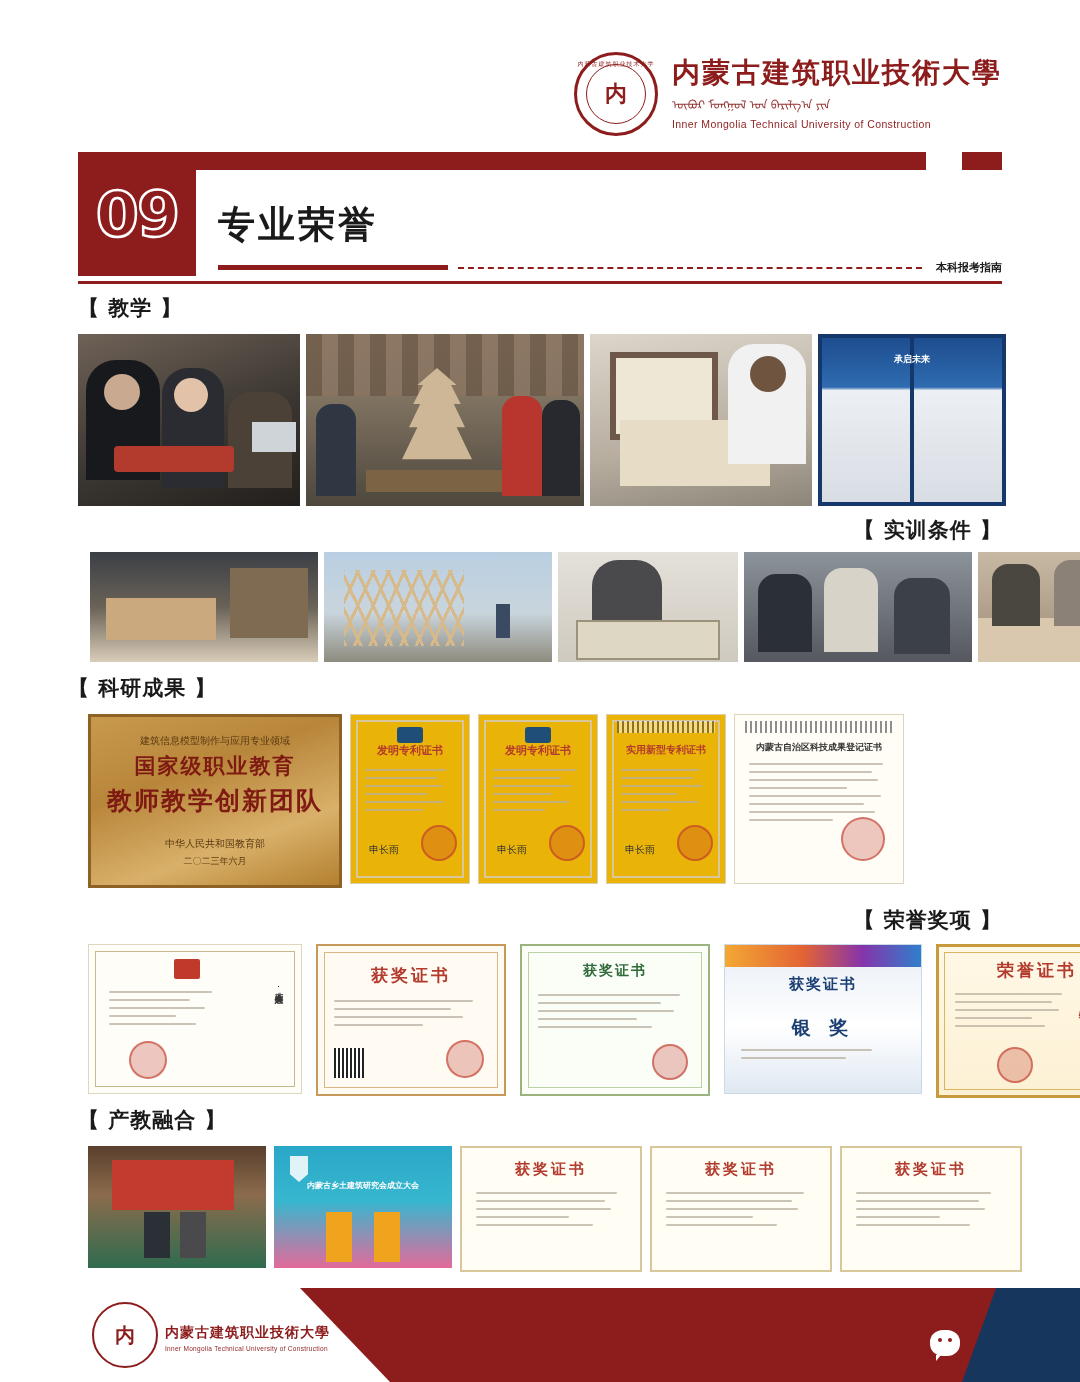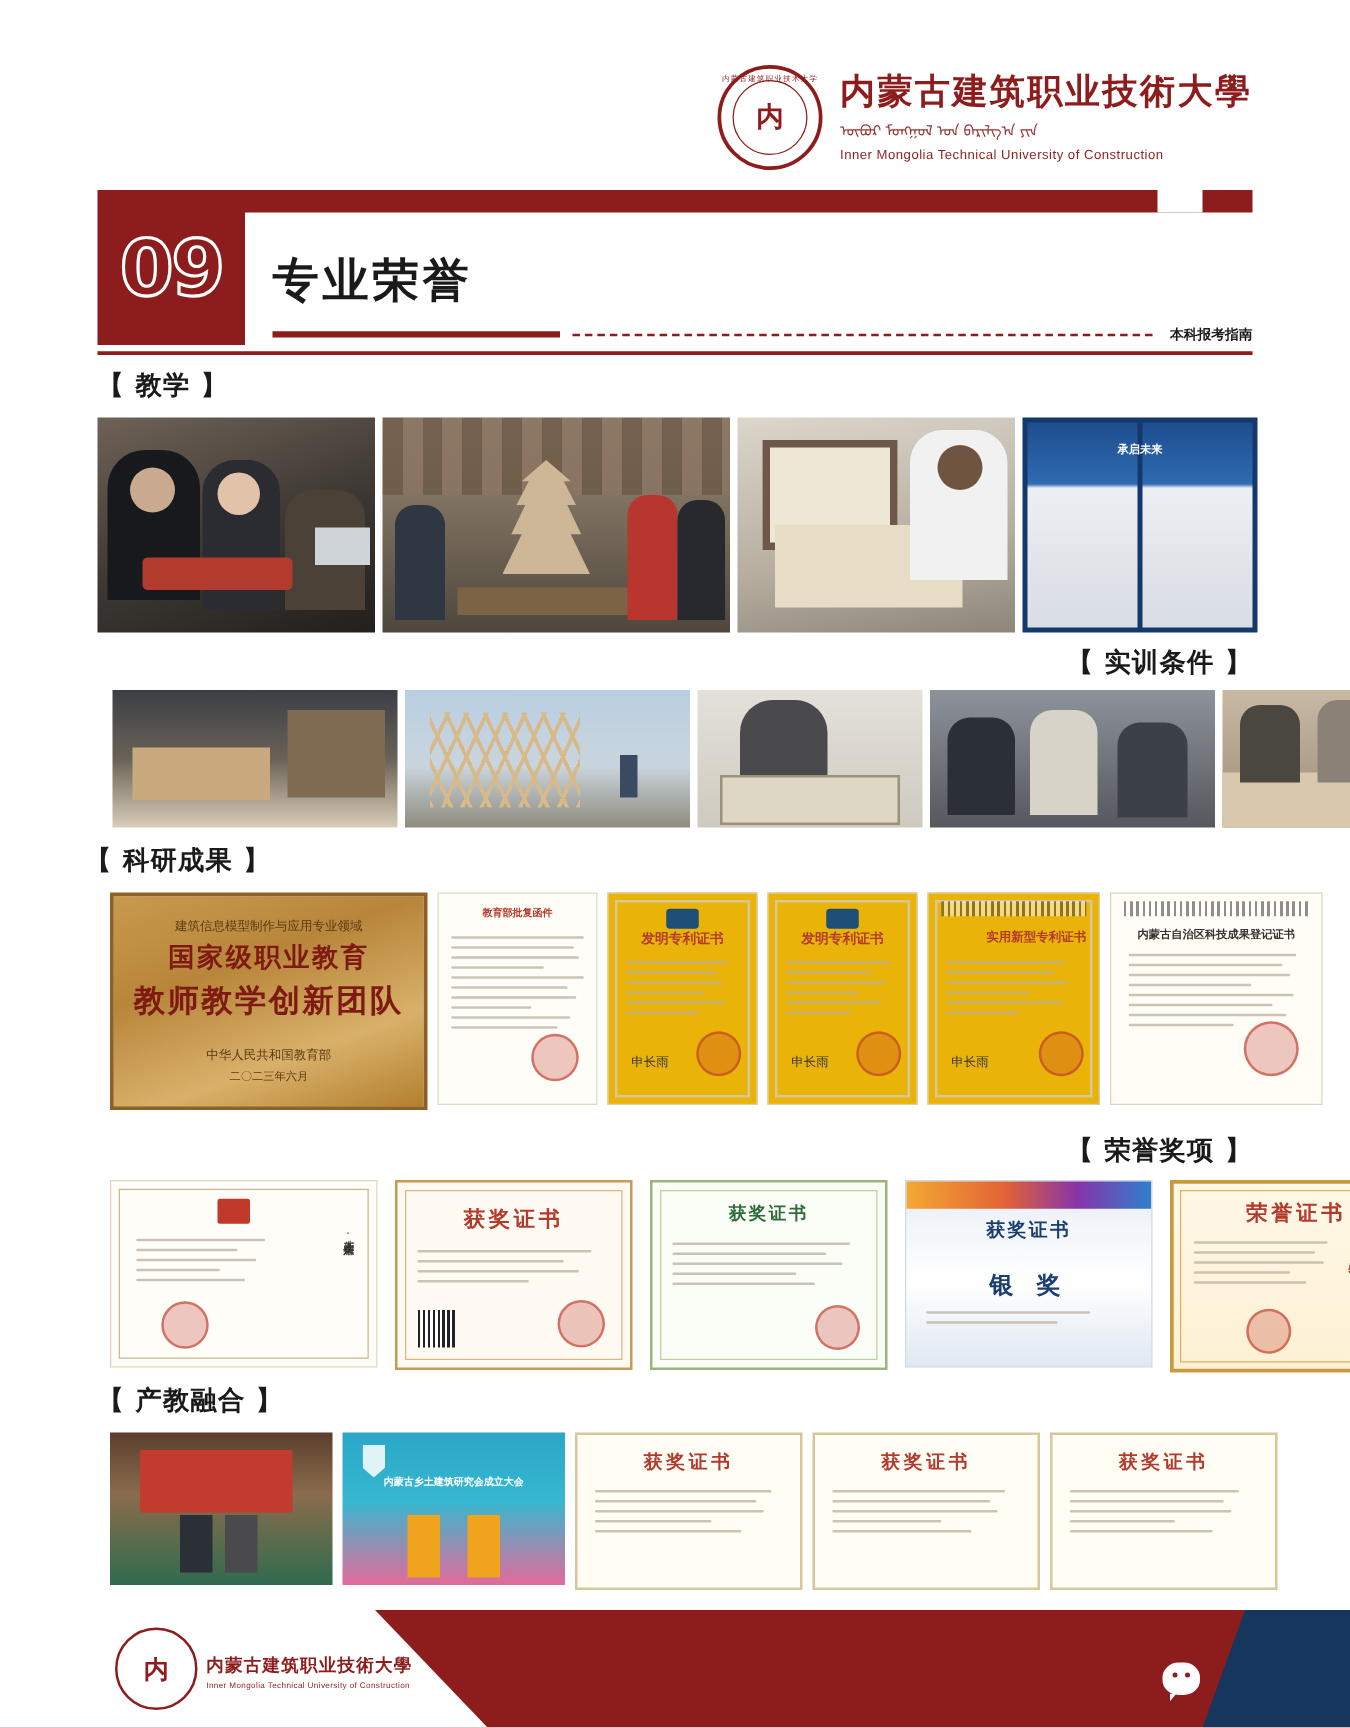--- a/index.html
+++ b/index.html
@@ -181,36 +181,20 @@
   <div class="strip" style="left:88px;top:714px;gap:8px;">
 
     <div style="width:248px;height:168px;background:linear-gradient(160deg,#c89a4e 0%,#b8863b 35%,#d9b06a 70%,#b3802f 100%);border:3px solid #8e6224;display:flex;flex-direction:column;align-items:center;justify-content:center;gap:4px;">
       <div style="font-size:10px;color:#5a3a10;font-family:'DejaVu Sans',sans-serif;">建筑信息模型制作与应用专业领域</div>
       <div style="font-size:21px;font-weight:bold;color:#7e1a12;font-family:'DejaVu Sans',sans-serif;letter-spacing:2px;">国家级职业教育</div>
       <div style="font-size:25px;font-weight:bold;color:#7e1a12;font-family:'DejaVu Sans',sans-serif;letter-spacing:2px;">教师教学创新团队</div>
       <div style="font-size:10px;color:#5a3a10;margin-top:16px;font-family:'DejaVu Sans',sans-serif;">中华人民共和国教育部</div>
       <div style="font-size:9px;color:#5a3a10;font-family:'DejaVu Sans',sans-serif;">二〇二三年六月</div>
     </div>
 
-    <div class="cert" style="width:126px;height:168px;background:#fffdf7;border:1px solid #e0d9c6;">
-      <div class="ttl" style="top:10px;font-size:8px;color:#b23b2e;">教育部批复函件</div>
-      <div class="lines" style="top:34px;left:10px;right:10px;">
-        <i style="width:100%"></i>
-          <i style="width:92%"></i>
-          <i style="width:96%"></i>
-          <i style="width:70%"></i>
-        <i style="width:100%"></i>
-          <i style="width:88%"></i>
-          <i style="width:94%"></i>
-          <i style="width:60%"></i>
-        <i style="width:90%"></i>
-          <i style="width:80%"></i>
-      </div>
-      <div class="redstamp" style="right:14px;bottom:18px;width:34px;height:34px;"></div>
-    </div>
 
     <div class="cert" style="width:118px;height:168px;">
       <div style="position:absolute;inset:5px;border:2px solid #d8c79a;"></div>
       <div class="ttl" style="top:28px;font-size:11px;color:#b23b2e;">发明专利证书</div>
       <div style="position:absolute;left:46px;top:12px;width:26px;height:16px;background:#1f4e79;border-radius:3px;"></div>
       <div class="lines" style="top:54px;left:14px;right:14px;">
         <i style="width:90%"></i>
           <i style="width:80%"></i>
           <i style="width:86%"></i>
           <i style="width:70%"></i>
@@ -228,21 +212,21 @@
         <i style="width:92%"></i>
           <i style="width:76%"></i>
           <i style="width:88%"></i>
           <i style="width:66%"></i>
           <i style="width:84%"></i>
           <i style="width:58%"></i>
       </div>
       <div class="redstamp" style="right:12px;bottom:22px;width:32px;height:32px;"></div>
       <div style="position:absolute;left:18px;bottom:26px;font-size:10px;color:#333;">申长雨</div>
     </div>
-    <div class="cert" style="width:118px;height:168px;padding-left:18px;">
+    <div class="cert" style="width:118px;height:168px;">
       <div style="position:absolute;inset:5px;border:2px solid #d8c79a;"></div>
       <div class="ttl" style="top:28px;font-size:10px;color:#b23b2e;">实用新型专利证书</div>
       <div style="position:absolute;left:10px;top:6px;right:10px;height:12px;background:repeating-linear-gradient(90deg,#333 0 2px,#fff 2px 5px);opacity:.5;"></div>
       <div class="lines" style="top:54px;left:14px;right:14px;">
         <i style="width:88%"></i>
           <i style="width:80%"></i>
           <i style="width:90%"></i>
           <i style="width:62%"></i>
           <i style="width:86%"></i>
           <i style="width:54%"></i>

